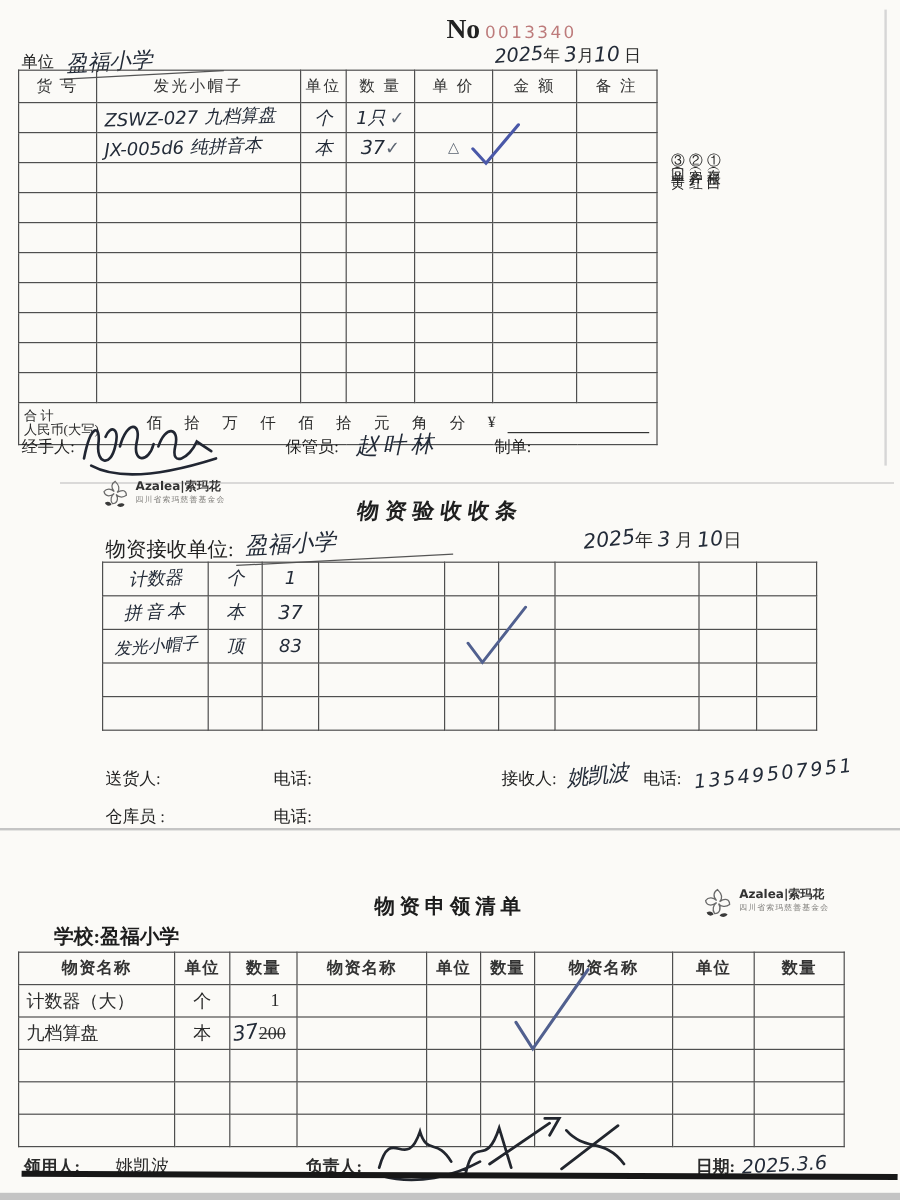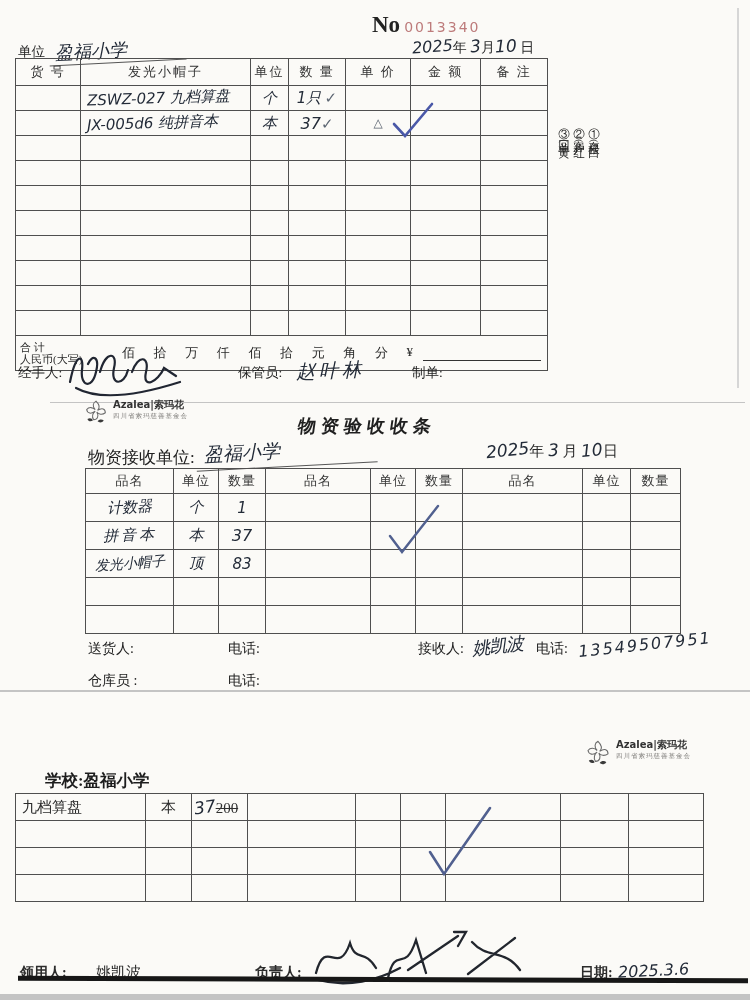--- a/index.html
+++ b/index.html
@@ -262,31 +262,20 @@
         <col style="width:45px">
         <col style="width:47px">
         <col style="width:105px">
         <col style="width:45px">
         <col style="width:47px">
         <col style="width:120px">
         <col style="width:48px">
         <col style="width:50px">
       </colgroup>
     <tbody>
-        <tr>
-      <th>品名</th>
-      <th>单位</th>
-      <th>数量</th>
-      <th>品名</th>
-      <th>单位</th>
-      <th>数量</th>
-      <th>品名</th>
-      <th>单位</th>
-      <th>数量</th>
-    </tr>
     <tr>
       <td><span class="hw" style="display:inline-block;transform:rotate(-3deg);">计数器</span></td>
       <td><span class="hw">个</span></td>
       <td><span class="hw">1</span></td>
       <td></td>
           <td></td>
           <td></td>
       <td></td>
           <td></td>
           <td></td>
@@ -348,20 +337,21 @@
   <span class="abs lbl2" style="left:228px;top:640px;">电话:</span>
   <span class="abs lbl2" style="left:418px;top:640px;text-align:right;">接收人:</span>
   <span class="abs hw" style="left:472px;top:634px;font-size:18px;transform:rotate(-6deg);letter-spacing:-1px;">姚凯波</span>
   <span class="abs lbl2" style="left:536px;top:640px;">电话:</span>
   <span class="abs hw" style="left:578px;top:635px;font-size:16px;transform:rotate(-6deg);letter-spacing:2px;">13549507951</span>
   <span class="abs lbl2" style="left:88px;top:672px;font-family:Liberation Serif, serif;">仓库员 :</span>
   <span class="abs lbl2" style="left:228px;top:672px;">电话:</span>
 
   <div class="abs sep" style="left:0;top:690px;width:750px;height:2px;"></div>
 
+  <div class="abs title3" style="left:0;right:0;top:744px;text-align:center;">物资申领清单</div>
 
   <div class="abs logo" style="left:583px;top:738px;">
     <span>
       <svg width="30" height="30" viewBox="0 0 36 36">
           <path d="M18 4 C22 8 24 12 20 16 C26 12 30 14 30 19 C26 22 21 21 19 18 C22 23 20 28 15 28 C12 24 14 19 17 17 C12 21 7 20 6 15 C9 11 14 12 17 15 C13 11 14 6 18 4 Z" fill="none" stroke="#6a6a6a" stroke-width="1.3"></path>
           <path d="M7 27 C10 25 13 26 14 29 C11 31 8 30 7 27 Z" fill="#3a3a3a"></path>
           <path d="M20 30 C22 27 26 27 28 29 C26 32 22 32 20 30 Z" fill="#3a3a3a"></path>
         </svg>
     </span>
     <span>
@@ -380,20 +370,42 @@
         <col style="width:46px">
         <col style="width:56px">
         <col style="width:108px">
         <col style="width:45px">
         <col style="width:45px">
         <col style="width:115px">
         <col style="width:68px">
         <col style="width:75px">
       </colgroup>
     <tbody>
+        <tr>
+      <th>物资名称</th>
+      <th>单位</th>
+      <th>数量</th>
+      <th>物资名称</th>
+      <th>单位</th>
+      <th>数量</th>
+      <th>物资名称</th>
+      <th>单位</th>
+      <th>数量</th>
+    </tr>
+    <tr>
+      <td class="nm">计数器（大）</td>
+      <td>个</td>
+      <td style="text-align:right;padding-right:14px;">1</td>
+      <td></td>
+          <td></td>
+          <td></td>
+      <td></td>
+          <td></td>
+          <td></td>
+    </tr>
     <tr>
       <td class="nm">九档算盘</td>
       <td>本</td>
       <td style="text-align:left;padding-left:2px;">
         <span class="hw" style="font-size:17px;display:inline-block;transform:rotate(-8deg);">37</span><span class="struck">200</span>
       </td>
       <td></td>
           <td></td>
           <td></td>
       <td></td>

